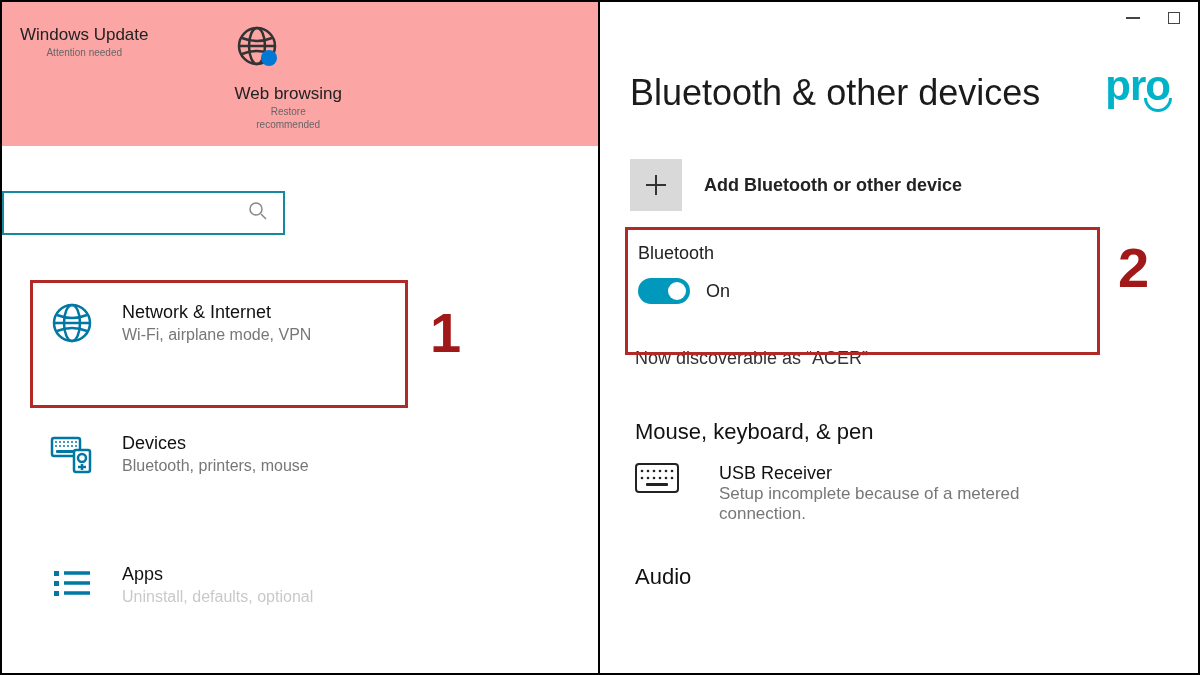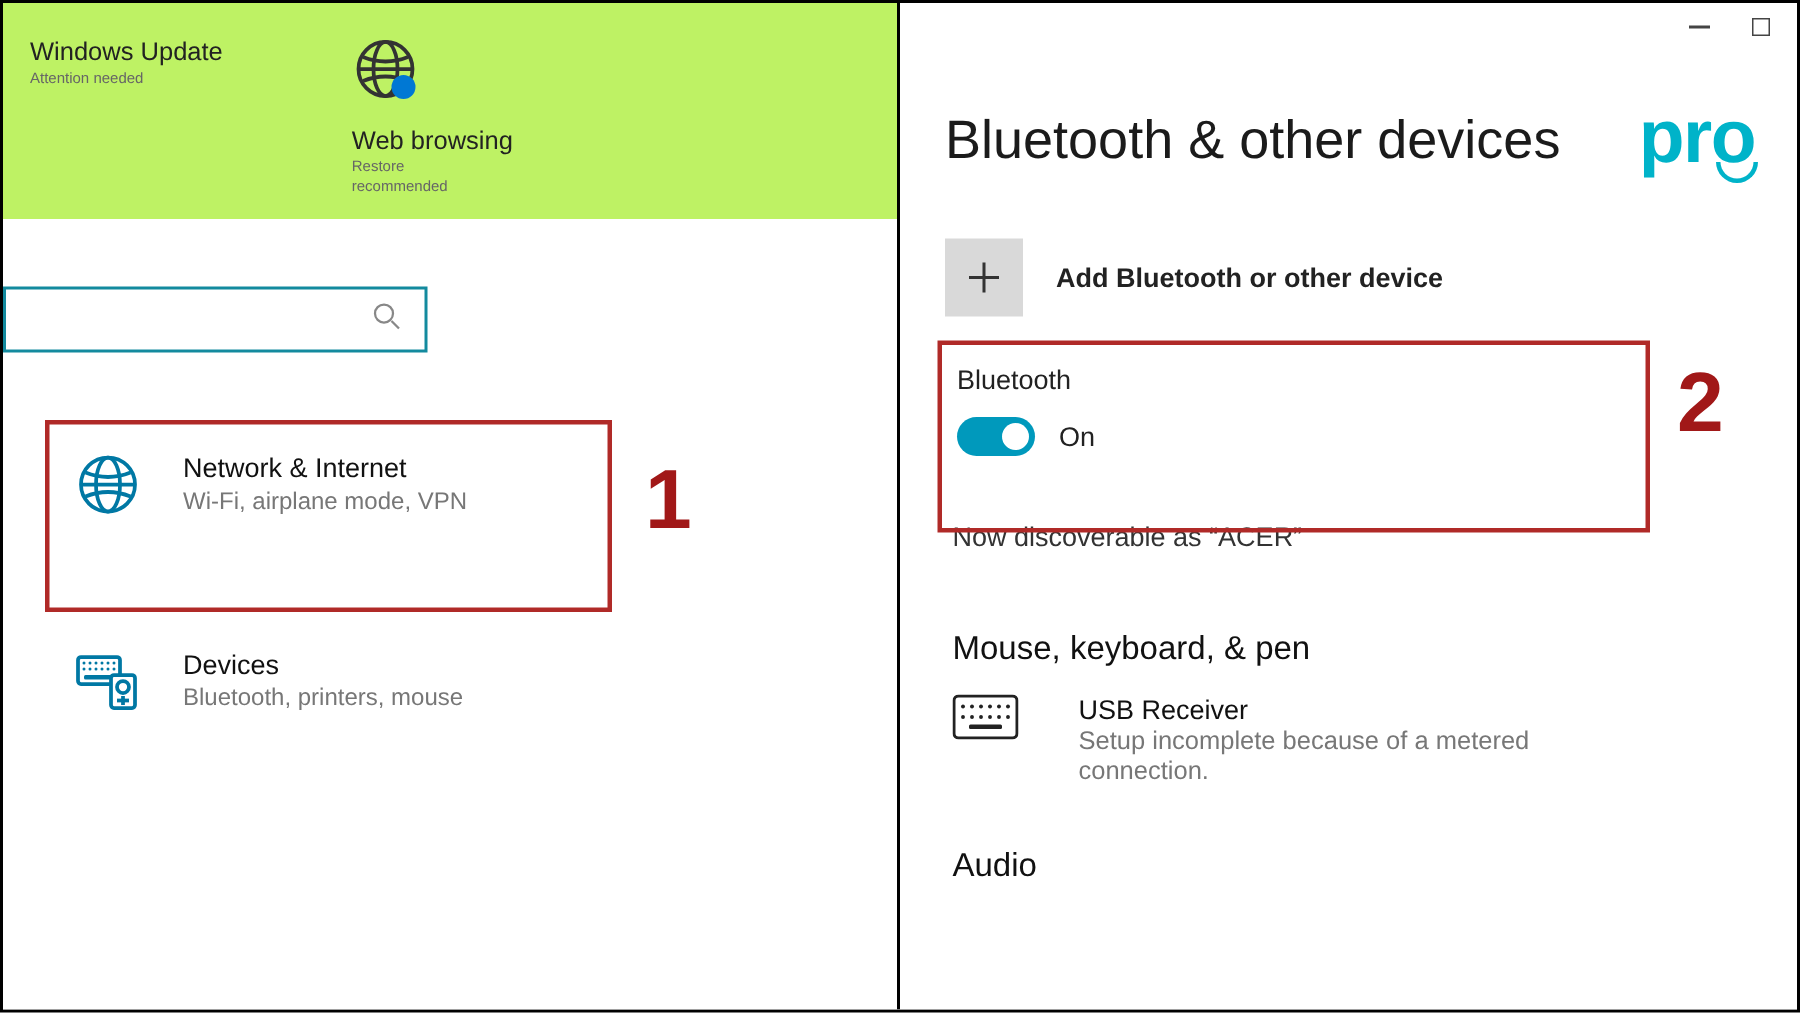--- a/index.html
+++ b/index.html
@@ -25,24 +25,25 @@
       flex-direction: column;
     }
     .right-pane {
       width: 50%;
       height: 100%;
       background: #fff;
       position: relative;
     }
     
     .shortcuts-bar {
-      background: #bef264;
+      background: #fca5a5;
       padding: 22px 0 15px 0;
       display: flex;
       gap: 0;
+      text-align: center;
     }
     .shortcut-item {
       display: flex;
       align-items: flex-start;
       gap: 15px;
       padding: 0 18px;
     }
     .shortcut-title {
       font-size: 17px;
       color: #222;
@@ -133,21 +134,21 @@
     }
     .win-max {
       width: 12px;
       height: 12px;
       border: 1.5px solid #444;
     }
     .pro-logo {
       position: absolute;
       top: 60px;
       right: 28px;
-      font-size: 50px;
+      font-size: 42px;
       font-weight: 700;
       color: #00b3c9;
       letter-spacing: -1px;
     }
     .pro-logo::after {
       content: "";
       position: absolute;
       bottom: -2px;
       right: -2px;
       width: 22px;
@@ -345,20 +346,36 @@
           <line x1="32" y1="32" x2="32" y2="38" stroke="#0078a4" stroke-width="2.5"></line>
           <line x1="28" y1="35" x2="36" y2="35" stroke="#0078a4" stroke-width="2.5"></line>
         </svg>
       </div>
       <div class="cat-text">
         <div class="cat-title">Devices</div>
         <div class="cat-sub">Bluetooth, printers, mouse</div>
       </div>
     </div>
 
+    <div class="category-item" style="margin-bottom:0;">
+      <div class="cat-icon">
+        <svg viewBox="0 0 44 44" width="44" height="44">
+          <rect x="4" y="8" width="5" height="5" fill="#0078a4"></rect>
+          <rect x="4" y="18" width="5" height="5" fill="#0078a4"></rect>
+          <rect x="4" y="28" width="5" height="5" fill="#0078a4"></rect>
+          <line x1="14" y1="10" x2="40" y2="10" stroke="#0078a4" stroke-width="3.5"></line>
+          <line x1="14" y1="20" x2="40" y2="20" stroke="#0078a4" stroke-width="3.5"></line>
+          <line x1="14" y1="30" x2="40" y2="30" stroke="#0078a4" stroke-width="3.5"></line>
+        </svg>
+      </div>
+      <div class="cat-text">
+        <div class="cat-title">Apps</div>
+        <div class="cat-sub" style="opacity:.4;">Uninstall, defaults, optional</div>
+      </div>
+    </div>
   </div>
 
   <div class="highlight-box-1"></div>
   <div class="marker-1">1</div>
 </div>
 
 <div class="right-pane">
   <div class="window-controls">
     <div class="win-min"></div>
     <div class="win-max"></div>

